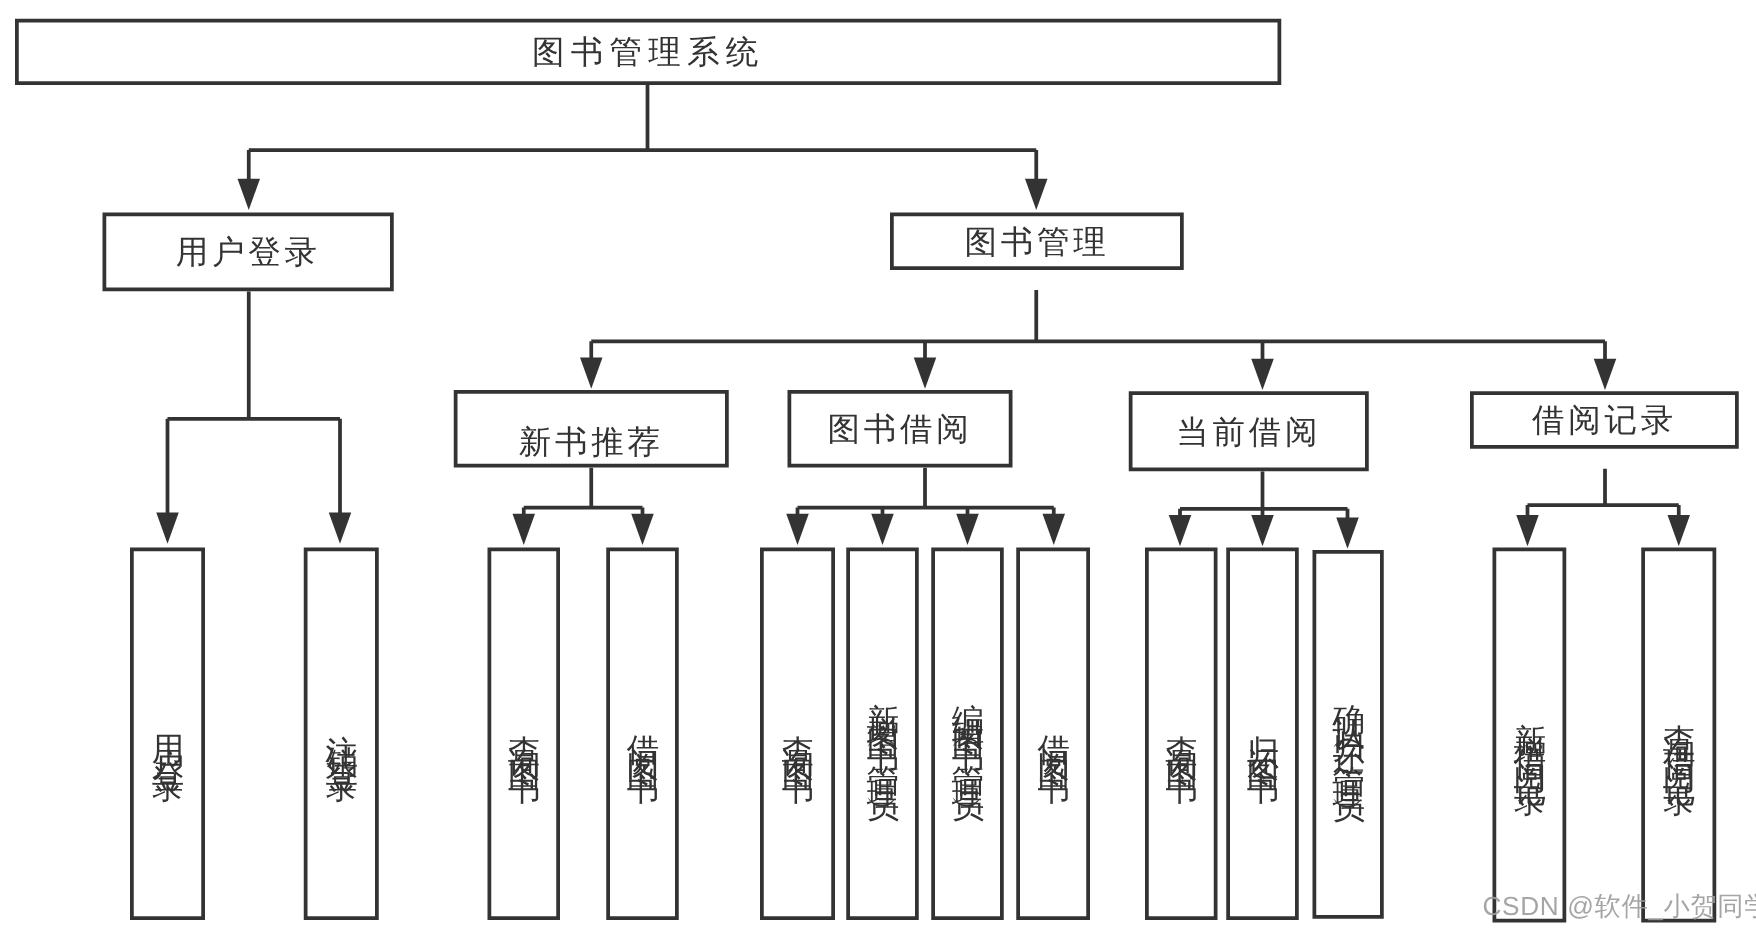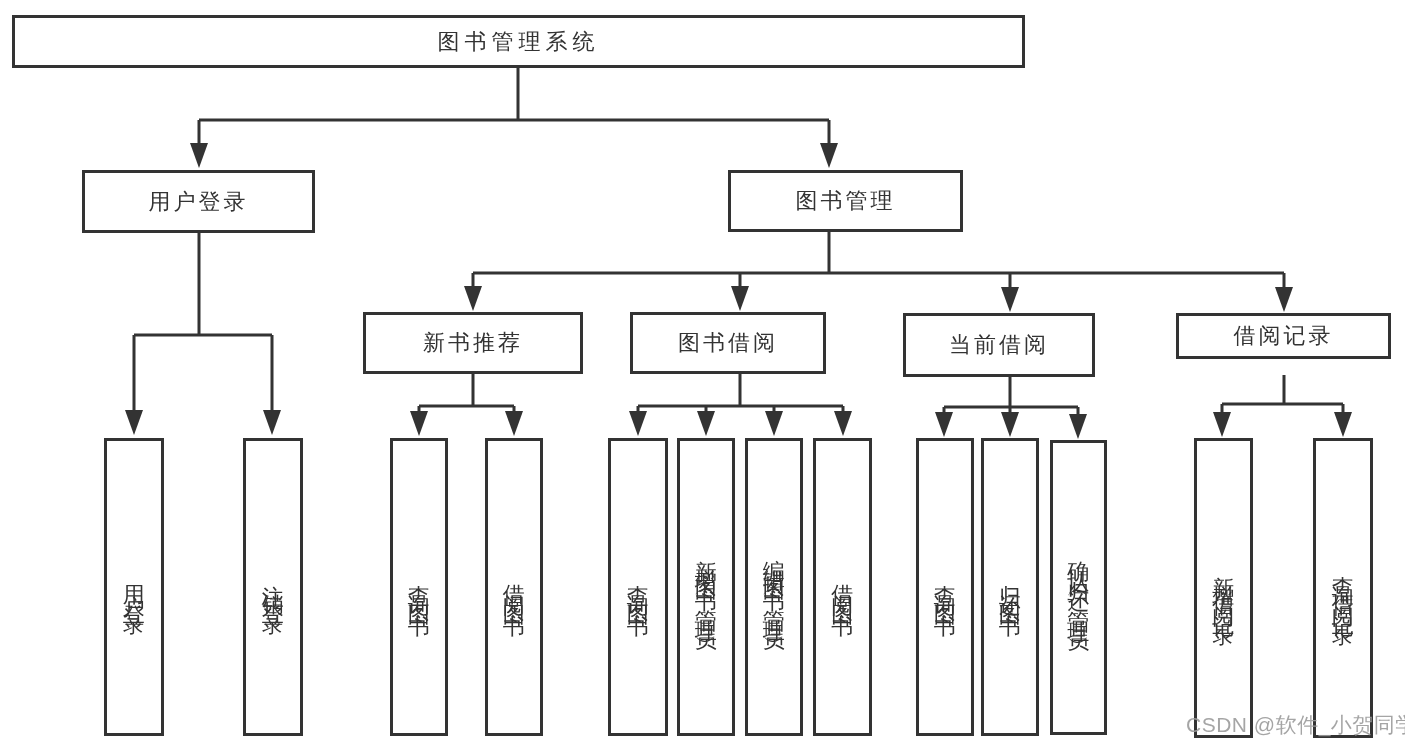--- a/index.html
+++ b/index.html
@@ -3,21 +3,21 @@
 <meta charset="utf-8">
 <style>
   html,body { margin:0; padding:0; background:#ffffff; }
   body { width:1405px; height:747px; font-family:"Liberation Sans", sans-serif; }
   .canvas { position:relative; width:1405px; height:747px; background:#ffffff; overflow:hidden; }
   svg.wires { position:absolute; left:0; top:0; z-index:0; }
   .box {
     position:absolute; box-sizing:border-box; z-index:1;
     background:#ffffff; border:3px solid #333333;
     display:flex; align-items:center; justify-content:center;
-    color:#333333; font-size:22px;
+    color:#333333; font-size:26px;
   }
   .hl { letter-spacing:3px; white-space:nowrap; }
   .root-box .hl { letter-spacing:5px; }
   .vl {
     writing-mode:vertical-rl; text-orientation:mixed;
     letter-spacing:10px; line-height:1.15; white-space:nowrap;
   }
   .watermark {
     position:absolute; left:1186px; top:711px; z-index:3;
     font-size:21px; color:#9c9c9c; letter-spacing:0.5px; white-space:nowrap;
@@ -63,28 +63,28 @@
     </g>
   </svg>
 
   <div class="box root-box" style="left:12px; top:15px; width:1013px; height:53px;">
     <span class="hl">图书管理系统</span>
   </div>
 
   <div class="box" style="left:82px; top:170px; width:233px; height:63px;">
     <span class="hl">用户登录</span>
   </div>
-  <div class="box" style="left:712px; top:170px; width:235px; height:62px;margin-left:16px;">
+  <div class="box" style="left:712px; top:170px; width:235px; height:46px;">
     <span class="hl">图书管理</span>
   </div>
 
-  <div class="box" style="left:363px; top:312px; width:220px; height:62px;">
+  <div class="box" style="left:363px; top:312px; width:220px; height:62px;align-items:flex-end;">
     <span class="hl">新书推荐</span>
   </div>
-  <div class="box" style="left:630px; top:312px; width:196px; height:62px;">
+  <div class="box" style="left:630px; top:312px; width:180px; height:62px;">
     <span class="hl">图书借阅</span>
   </div>
   <div class="box" style="left:903px; top:313px; width:192px; height:64px;">
     <span class="hl">当前借阅</span>
   </div>
   <div class="box" style="left:1176px; top:313px; width:215px; height:46px;">
     <span class="hl">借阅记录</span>
   </div>
 
   <div class="box" style="left:104px; top:438px; width:60px; height:298px;">

